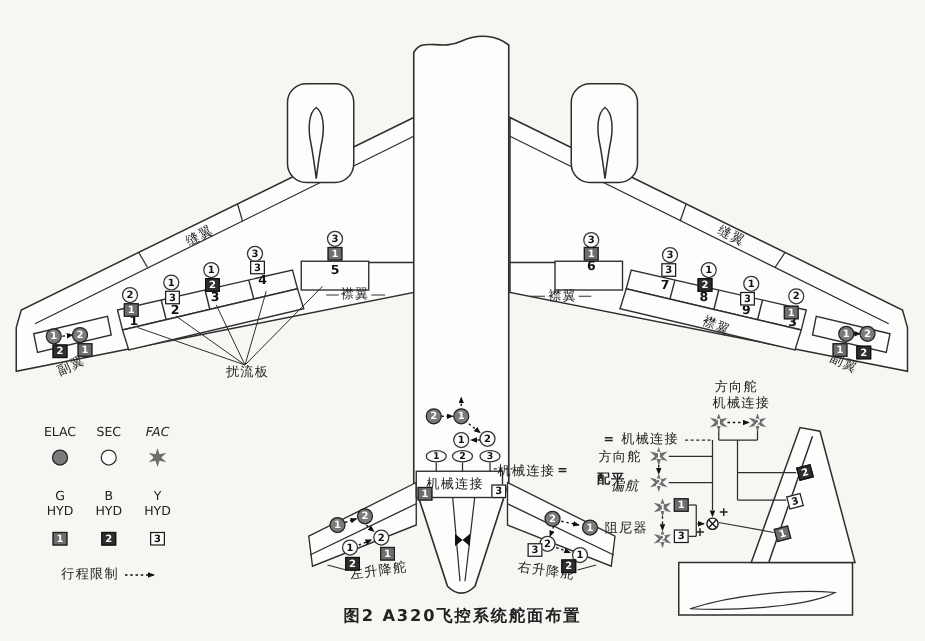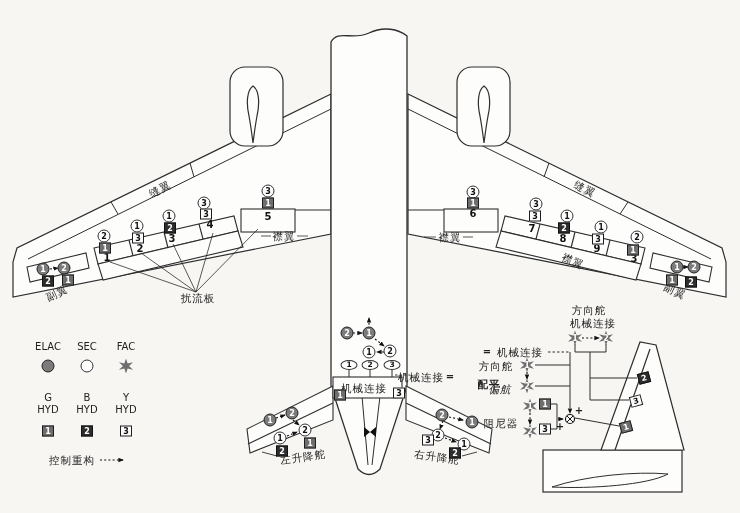--- a/index.html
+++ b/index.html
@@ -151,20 +151,21 @@
         <line x1="445" y1="438" x2="456" y2="442" stroke-dasharray="2,2.2" marker-end="url(#ah)"></line>
         <line x1="582" y1="338" x2="599" y2="338" stroke-dasharray="2,2.2" marker-end="url(#ah)"></line>
         <line x1="527" y1="372" x2="527" y2="379" stroke-dasharray="2,2.2" marker-end="url(#ah)"></line>
         <line x1="530" y1="413" x2="530" y2="424" stroke-dasharray="2,2.2" marker-end="url(#ah)"></line>
         <line x1="570" y1="409" x2="570" y2="413" stroke-dasharray="2,2.2" marker-end="url(#ah)"></line>
         <line x1="558" y1="419" x2="563" y2="419" stroke-dasharray="2,2.2" marker-end="url(#ah)"></line>
         <line x1="100" y1="460" x2="123" y2="460" stroke-dasharray="2,2.2" marker-end="url(#ah)"></line>
       </g>
 </svg>
 
+<div class="cap">图2  A320飞控系统舵面布置</div>
 <div id="overlay">
       <div class="lbl" style="left: 160px; top: 189px; transform: translate(-50%, -50%) rotate(-27deg); position: absolute;">缝翼</div>
       <div class="lbl" style="left: 585px; top: 189px; transform: translate(-50%, -50%) rotate(27deg); position: absolute;">缝翼</div>
       <div class="lbl" style="left: 284px; top: 236px; transform: translate(-50%, -50%) rotate(0deg); position: absolute;">襟翼</div>
       <div class="lbl" style="left: 450px; top: 237px; transform: translate(-50%, -50%) rotate(0deg); position: absolute;">襟翼</div>
       <div class="lbl" style="left: 573px; top: 261px; transform: translate(-50%, -50%) rotate(23deg); position: absolute;">襟翼</div>
       <div class="lbl" style="left: 57px; top: 293px; transform: translate(-50%, -50%) rotate(-25deg); position: absolute;">副翼</div>
       <div class="lbl" style="left: 675px; top: 291px; transform: translate(-50%, -50%) rotate(25deg); position: absolute;">副翼</div>
       <div class="lbl" style="left: 198px; top: 298px; transform: translate(-50%, -50%) rotate(0deg); position: absolute;">扰流板</div>
       <div class="lbl" style="left: 364px; top: 388px; transform: translate(-50%, -50%) rotate(0deg); position: absolute;">机械连接</div>
@@ -187,28 +188,28 @@
       <div class="lbl snum" style="left: 172px; top: 239px; transform: translate(-50%, -50%) rotate(0deg); position: absolute;">3</div>
       <div class="lbl snum" style="left: 210px; top: 225px; transform: translate(-50%, -50%) rotate(0deg); position: absolute;">4</div>
       <div class="lbl snum" style="left: 268px; top: 217px; transform: translate(-50%, -50%) rotate(0deg); position: absolute;">5</div>
       <div class="lbl snum" style="left: 473px; top: 214px; transform: translate(-50%, -50%) rotate(0deg); position: absolute;">6</div>
       <div class="lbl snum" style="left: 532px; top: 229px; transform: translate(-50%, -50%) rotate(0deg); position: absolute;">7</div>
       <div class="lbl snum" style="left: 563px; top: 239px; transform: translate(-50%, -50%) rotate(0deg); position: absolute;">8</div>
       <div class="lbl snum" style="left: 597px; top: 249px; transform: translate(-50%, -50%) rotate(0deg); position: absolute;">9</div>
       <div class="lbl snum" style="left: 634px; top: 259px; transform: translate(-50%, -50%) rotate(0deg); position: absolute;">3</div>
       <div class="lbl lat" style="left: 48px; top: 347px; transform: translate(-50%, -50%) rotate(0deg); position: absolute;">ELAC</div>
       <div class="lbl lat" style="left: 87px; top: 347px; transform: translate(-50%, -50%) rotate(0deg); position: absolute;">SEC</div>
-      <div class="lbl lat" style="left: 126px; top: 347px; transform: translate(-50%, -50%) rotate(0deg); position: absolute;">FAC</div>
+      <div class="lbl lat" style="left: 126px; top: 347px; transform: translate(-50%, -50%) rotate(0deg); position: absolute; font-style: italic;">FAC</div>
       <div class="lbl lat" style="left: 48px; top: 398px; transform: translate(-50%, -50%) rotate(0deg); position: absolute;">G</div>
       <div class="lbl lat" style="left: 87px; top: 398px; transform: translate(-50%, -50%) rotate(0deg); position: absolute;">B</div>
       <div class="lbl lat" style="left: 126px; top: 398px; transform: translate(-50%, -50%) rotate(0deg); position: absolute;">Y</div>
       <div class="lbl lat" style="left: 48px; top: 410px; transform: translate(-50%, -50%) rotate(0deg); position: absolute;">HYD</div>
       <div class="lbl lat" style="left: 87px; top: 410px; transform: translate(-50%, -50%) rotate(0deg); position: absolute;">HYD</div>
       <div class="lbl lat" style="left: 126px; top: 410px; transform: translate(-50%, -50%) rotate(0deg); position: absolute;">HYD</div>
-      <div class="lbl" style="left: 72px; top: 460px; transform: translate(-50%, -50%) rotate(0deg); position: absolute;">控制重构</div>
+      <div class="lbl" style="left: 72px; top: 460px; transform: translate(-50%, -50%) rotate(0deg); position: absolute;">行程限制</div>
       <div class="sym sec" style="left: 104px; top: 236px; transform: translate(-50%, -50%) rotate(0deg);">2</div>
       <div class="sym hyd-g" style="left: 105px; top: 248px; transform: translate(-50%, -50%) rotate(0deg);">1</div>
       <div class="sym sec" style="left: 137px; top: 226px; transform: translate(-50%, -50%) rotate(0deg);">1</div>
       <div class="sym hyd-y" style="left: 138px; top: 238px; transform: translate(-50%, -50%) rotate(0deg);">3</div>
       <div class="sym sec" style="left: 169px; top: 216px; transform: translate(-50%, -50%) rotate(0deg);">1</div>
       <div class="sym hyd-b" style="left: 170px; top: 228px; transform: translate(-50%, -50%) rotate(0deg);">2</div>
       <div class="sym sec" style="left: 204px; top: 203px; transform: translate(-50%, -50%) rotate(0deg);">3</div>
       <div class="sym hyd-y" style="left: 206px; top: 214px; transform: translate(-50%, -50%) rotate(0deg);">3</div>
       <div class="sym sec" style="left: 268px; top: 191px; transform: translate(-50%, -50%) rotate(0deg);">3</div>
       <div class="sym hyd-g" style="left: 268px; top: 203px; transform: translate(-50%, -50%) rotate(0deg);">1</div>

